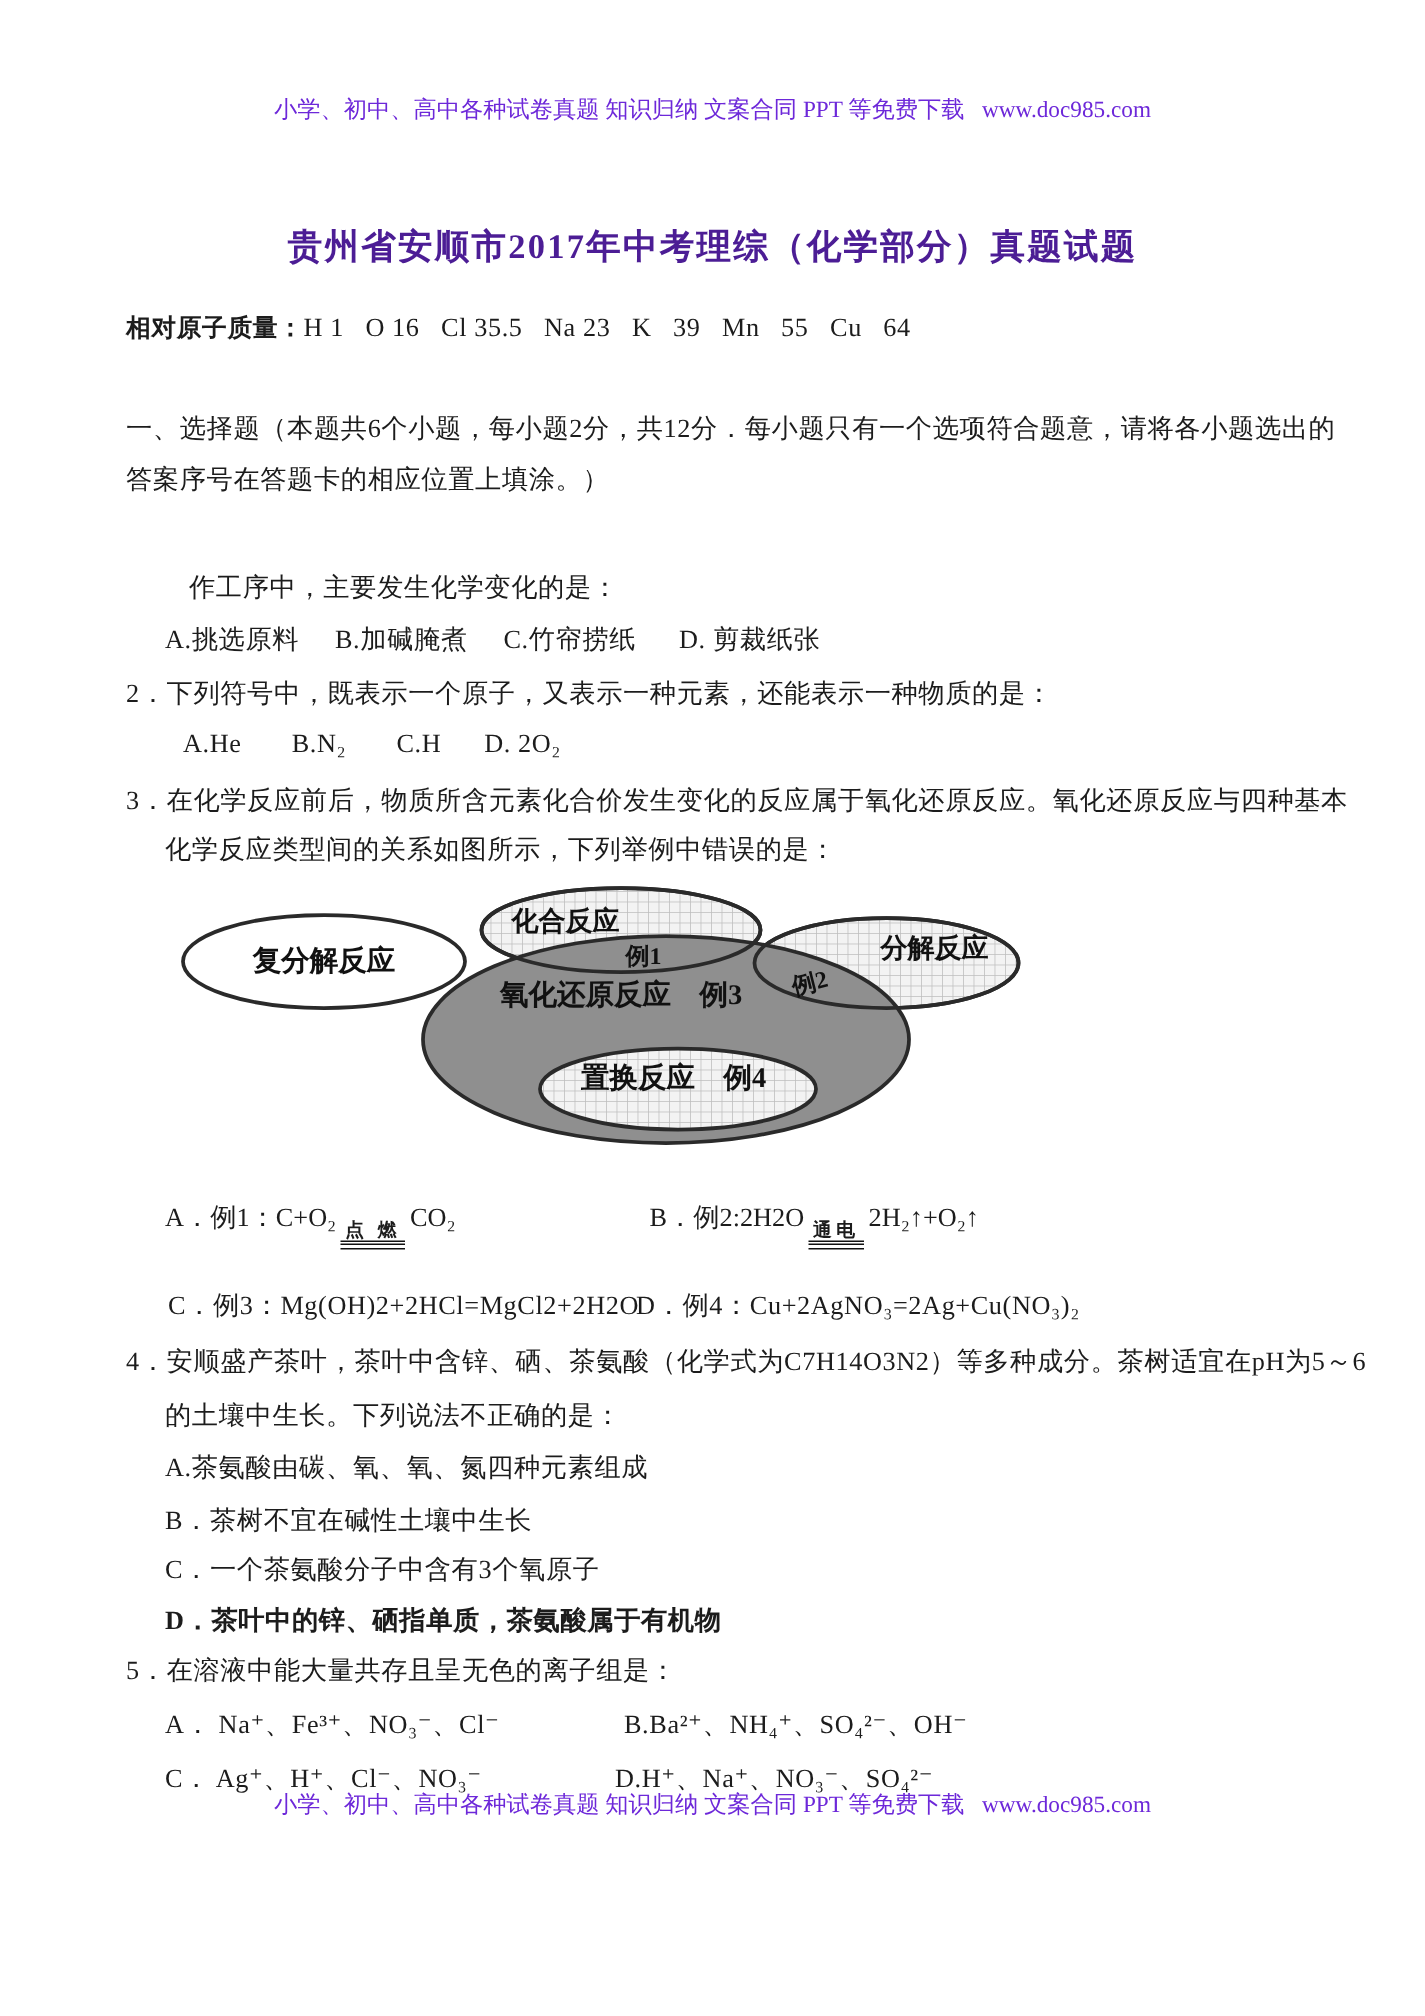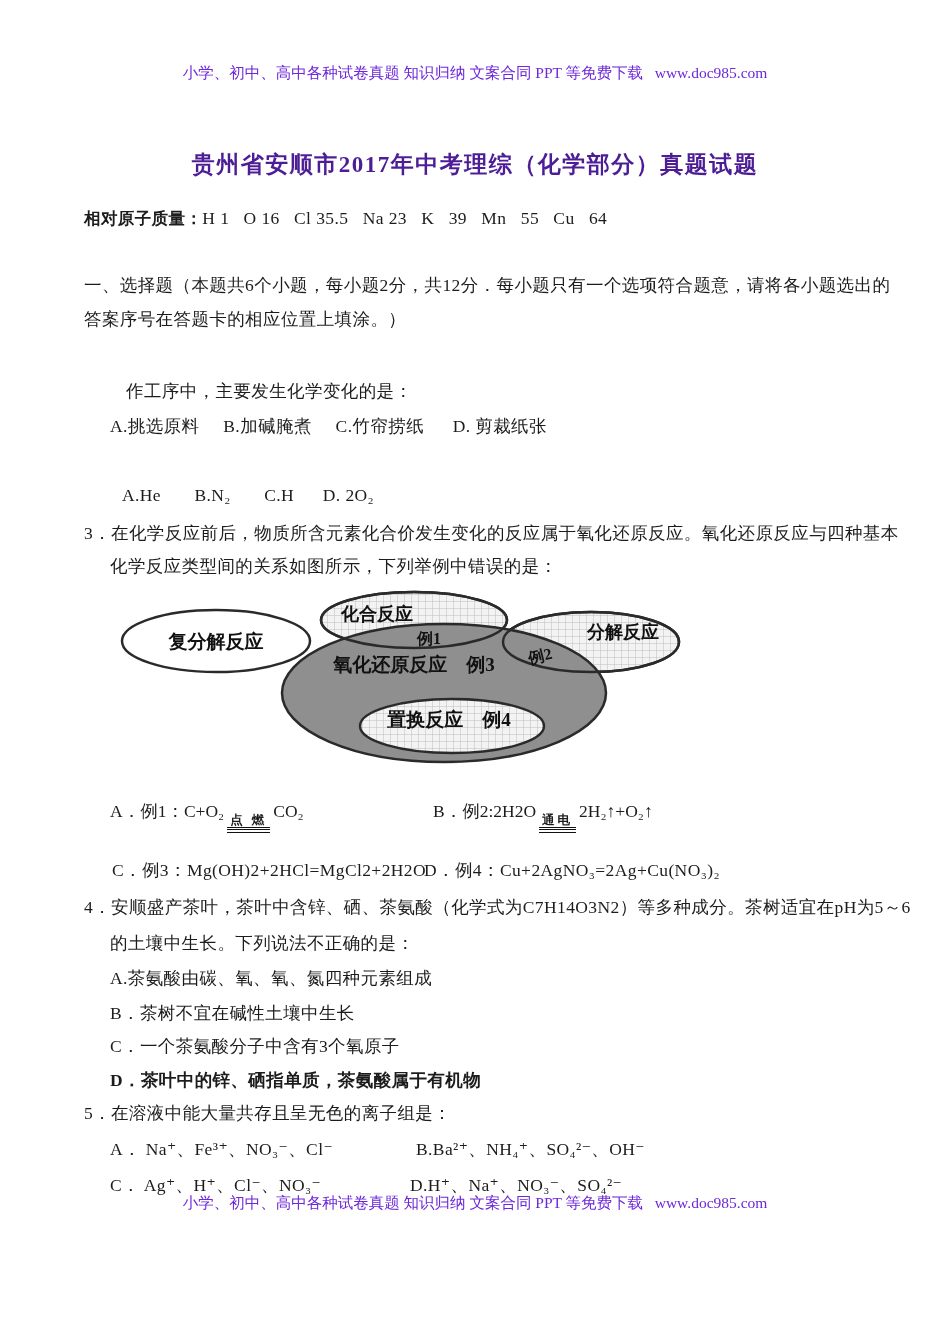--- a/index.html
+++ b/index.html
@@ -30,20 +30,21 @@
   <div class="center doc-title" style="top:149px;">贵州省安顺市2017年中考理综（化学部分）真题试题</div>
 
   <div class="abs" style="left:84px;top:205px;"><span class="mass-label">相对原子质量：</span><span>H 1   O 16   Cl 35.5   Na 23   K   39   Mn   55   Cu   64</span></div>
 
   <div class="abs" style="left:84px;top:272px;">一、选择题（本题共6个小题，每小题2分，共12分．每小题只有一个选项符合题意，请将各小题选出的</div>
   <div class="abs" style="left:84px;top:306px;">答案序号在答题卡的相应位置上填涂。）</div>
 
   <div class="abs" style="left:110px;top:378px;margin-left:16px;">作工序中，主要发生化学变化的是：</div>
   <div class="abs" style="left:110px;top:413px;">A.挑选原料     B.加碱腌煮     C.竹帘捞纸      D. 剪裁纸张</div>
 
+  <div class="abs" style="left:84px;top:449px;">2．下列符号中，既表示一个原子，又表示一种元素，还能表示一种物质的是：</div>
   <div class="abs" style="left:110px;top:482px;margin-left:12px;">A.He       B.N₂       C.H      D. 2O₂</div>
 
   <div class="abs" style="left:84px;top:520px;">3．在化学反应前后，物质所含元素化合价发生变化的反应属于氧化还原反应。氧化还原反应与四种基本</div>
   <div class="abs" style="left:110px;top:553px;">化学反应类型间的关系如图所示，下列举例中错误的是：</div>
 
   <svg style="position:absolute;left:110px;top:580px;" width="590" height="200" viewBox="0 0 590 200">
     <defs>
       <pattern id="grid" width="7" height="7" patternUnits="userSpaceOnUse">
         <rect width="7" height="7" fill="#f3f3f3"></rect>
         <path d="M0 0 H7 M0 0 V7" stroke="#bdbdbd" stroke-width="1"></path>

